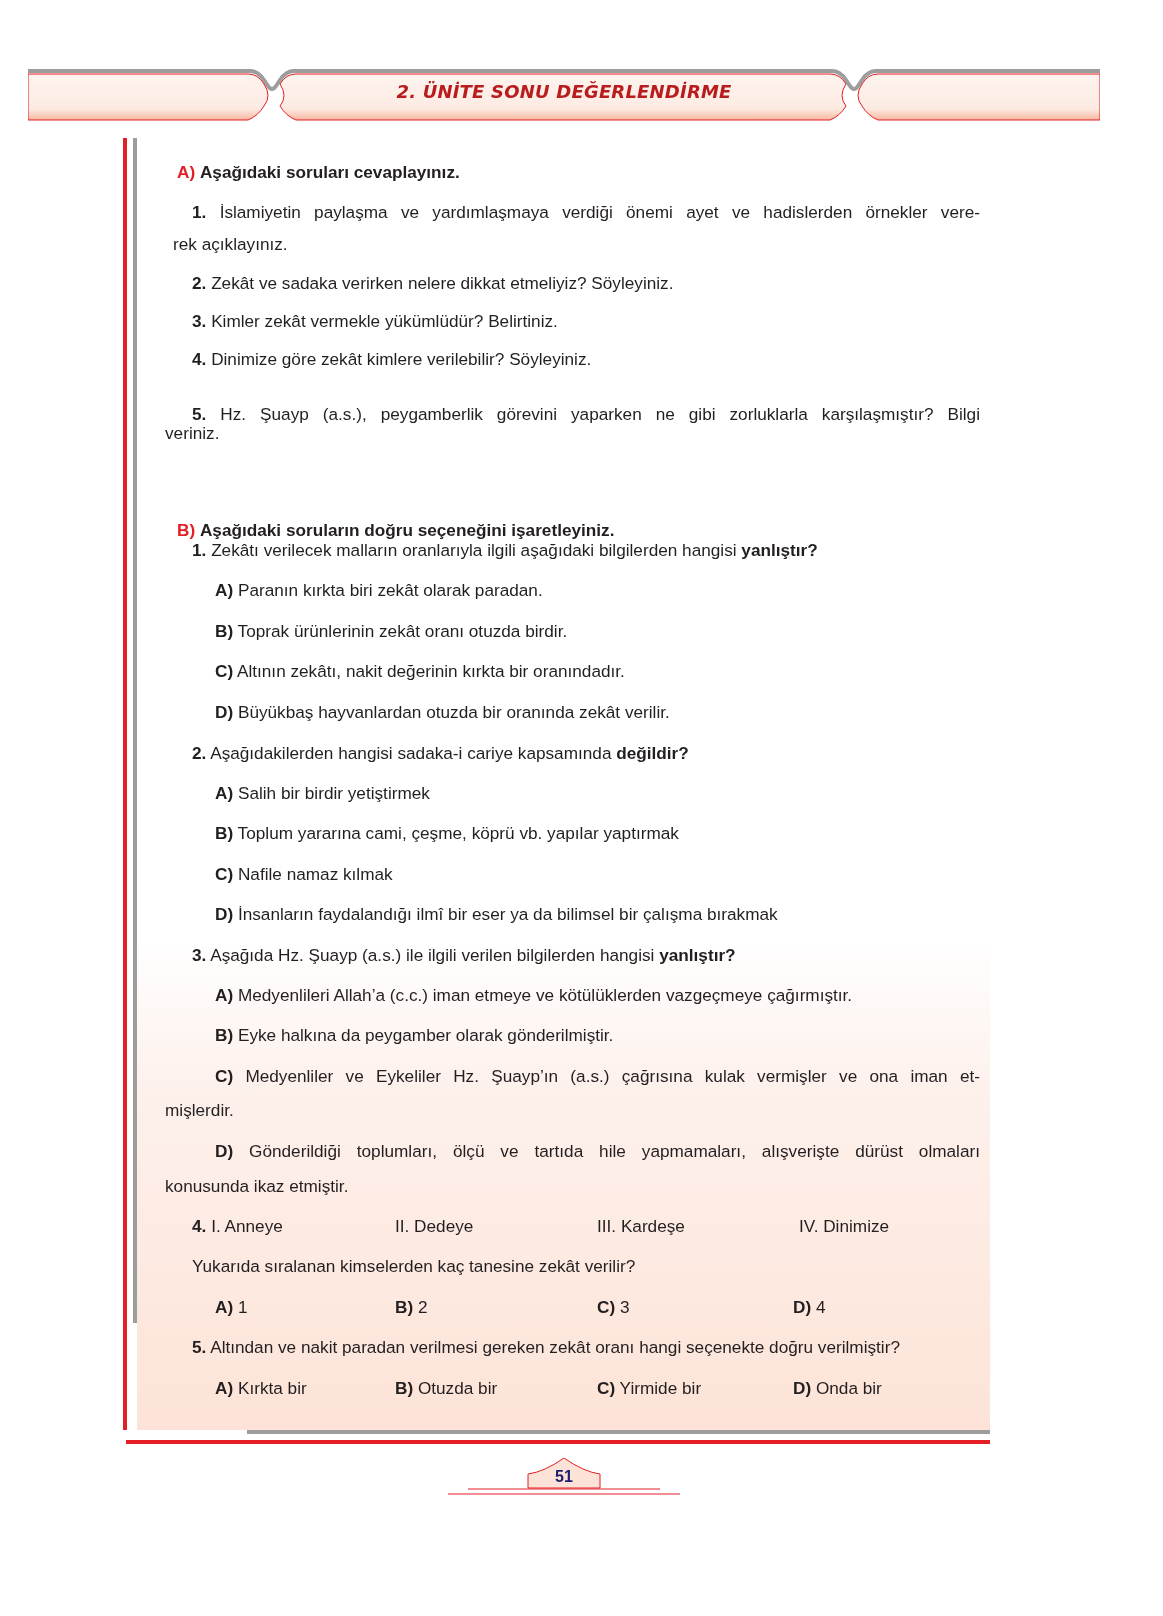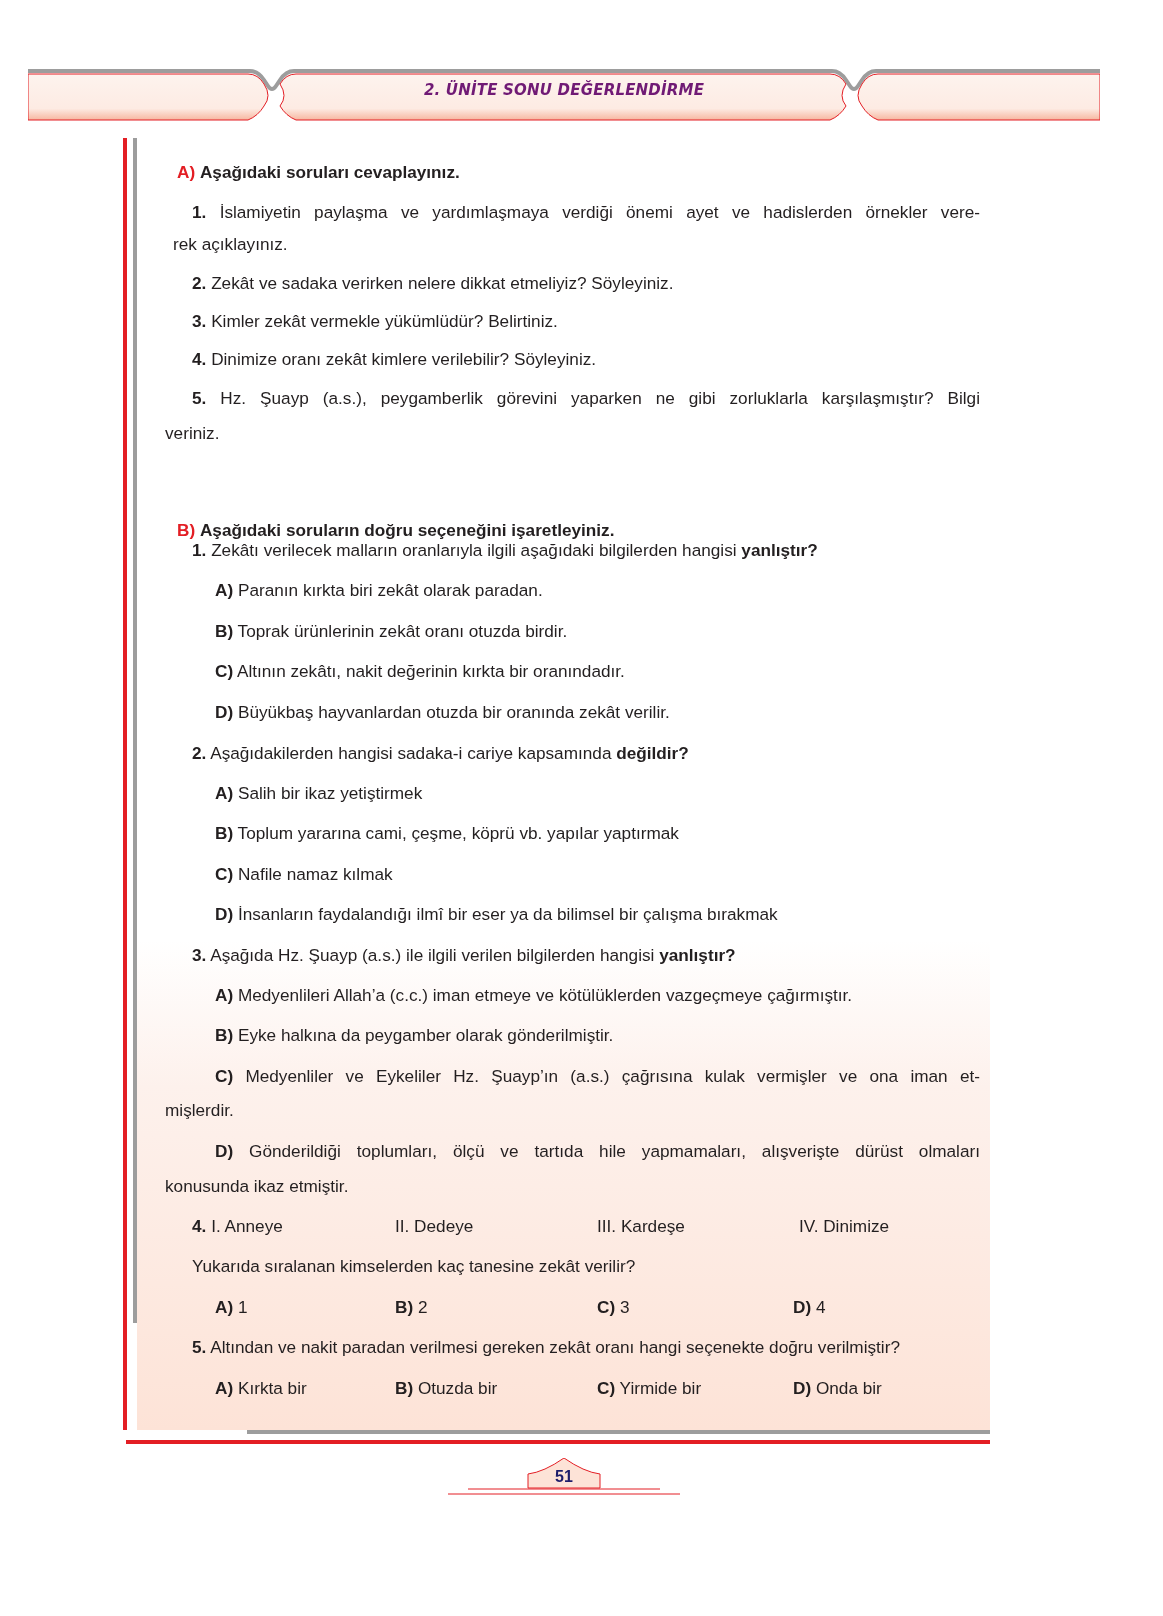--- a/index.html
+++ b/index.html
@@ -4,21 +4,21 @@
 <style>
   html, body { margin:0; padding:0; background:#ffffff; }
   body { width:1163px; height:1616px; position:relative; overflow:hidden;
          font-family:"Liberation Sans", sans-serif; color:#231f20; }
 
   
   .banner { position:absolute; left:28px; top:68px; width:1072px; height:54px; }
   .banner svg { position:absolute; left:0; top:0; }
   .banner-title { position:absolute; left:0; right:0; top:13px; text-align:center;
                   font-family:"DejaVu Sans", sans-serif; font-weight:bold; font-style:italic;
-                  font-size:15px; color:#701a75; letter-spacing:0.2px; }
+                  font-size:18px; color:#b91c1c; letter-spacing:0.2px; }
 
   
   .rule-red { position:absolute; left:123px; top:138px; width:4px; height:1292px; background:#e31e24; }
   .rule-gray { position:absolute; left:133px; top:138px; width:4px; height:1185px; background:#9d9d9d; }
 
   
   .peach { position:absolute; left:137px; top:940px; width:853px; height:490px;
            background:linear-gradient(to bottom, rgba(255,255,255,0) 0%, #fdf1ec 30%, #fde3d7 100%); }
 
   
@@ -86,23 +86,23 @@
   <div class="line ind1" style="top:273px;">
     <span class="b">2.</span>
     <span>Zekât ve sadaka verirken nelere dikkat etmeliyiz?  Söyleyiniz.</span>
   </div>
   <div class="line ind1" style="top:311px;">
     <span class="b">3.</span>
     <span>Kimler zekât vermekle yükümlüdür? Belirtiniz.</span>
   </div>
   <div class="line ind1" style="top:349px;">
     <span class="b">4.</span>
-    <span>Dinimize oranı zekât kimlere verilebilir? Söyleyiniz.</span>
-  </div>
-  <div class="just ind1" style="top:388px; width:788px;">
+    <span>Dinimize göre zekât kimlere verilebilir? Söyleyiniz.</span>
+  </div>
+  <div class="just ind1" style="top:404px; width:788px;">
     <span class="b">5.</span>
     <span>Hz. Şuayp (a.s.), peygamberlik görevini yaparken ne gibi zorluklarla karşılaşmıştır? Bilgi</span>
   </div>
   <div class="line" style="left:0; top:423px;">veriniz.</div>
 
   <div class="line" style="left:12px; top:520px;">
     <span class="sec-letter">B)</span>
     <span class="b">Aşağıdaki soruların doğru seçeneğini işaretleyiniz.</span>
   </div>
 
@@ -126,21 +126,21 @@
     <span class="b">D)</span>
     <span>Büyükbaş hayvanlardan otuzda bir oranında zekât verilir.</span>
   </div>
 
   <div class="line ind1" style="top:743px;">
     <span class="b">2.</span>
     <span>Aşağıdakilerden hangisi sadaka-i cariye kapsamında </span><span class="b">değildir?</span>
   </div>
   <div class="line ind2" style="top:783px;">
     <span class="b">A)</span>
-    <span>Salih bir ikaz yetiştirmek</span>
+    <span>Salih bir birdir yetiştirmek</span>
   </div>
   <div class="line ind2" style="top:823px;">
     <span class="b">B)</span>
     <span>Toplum yararına cami, çeşme, köprü vb. yapılar yaptırmak</span>
   </div>
   <div class="line ind2" style="top:864px;">
     <span class="b">C)</span>
     <span>Nafile namaz kılmak</span>
   </div>
   <div class="line ind2" style="top:904px;">

